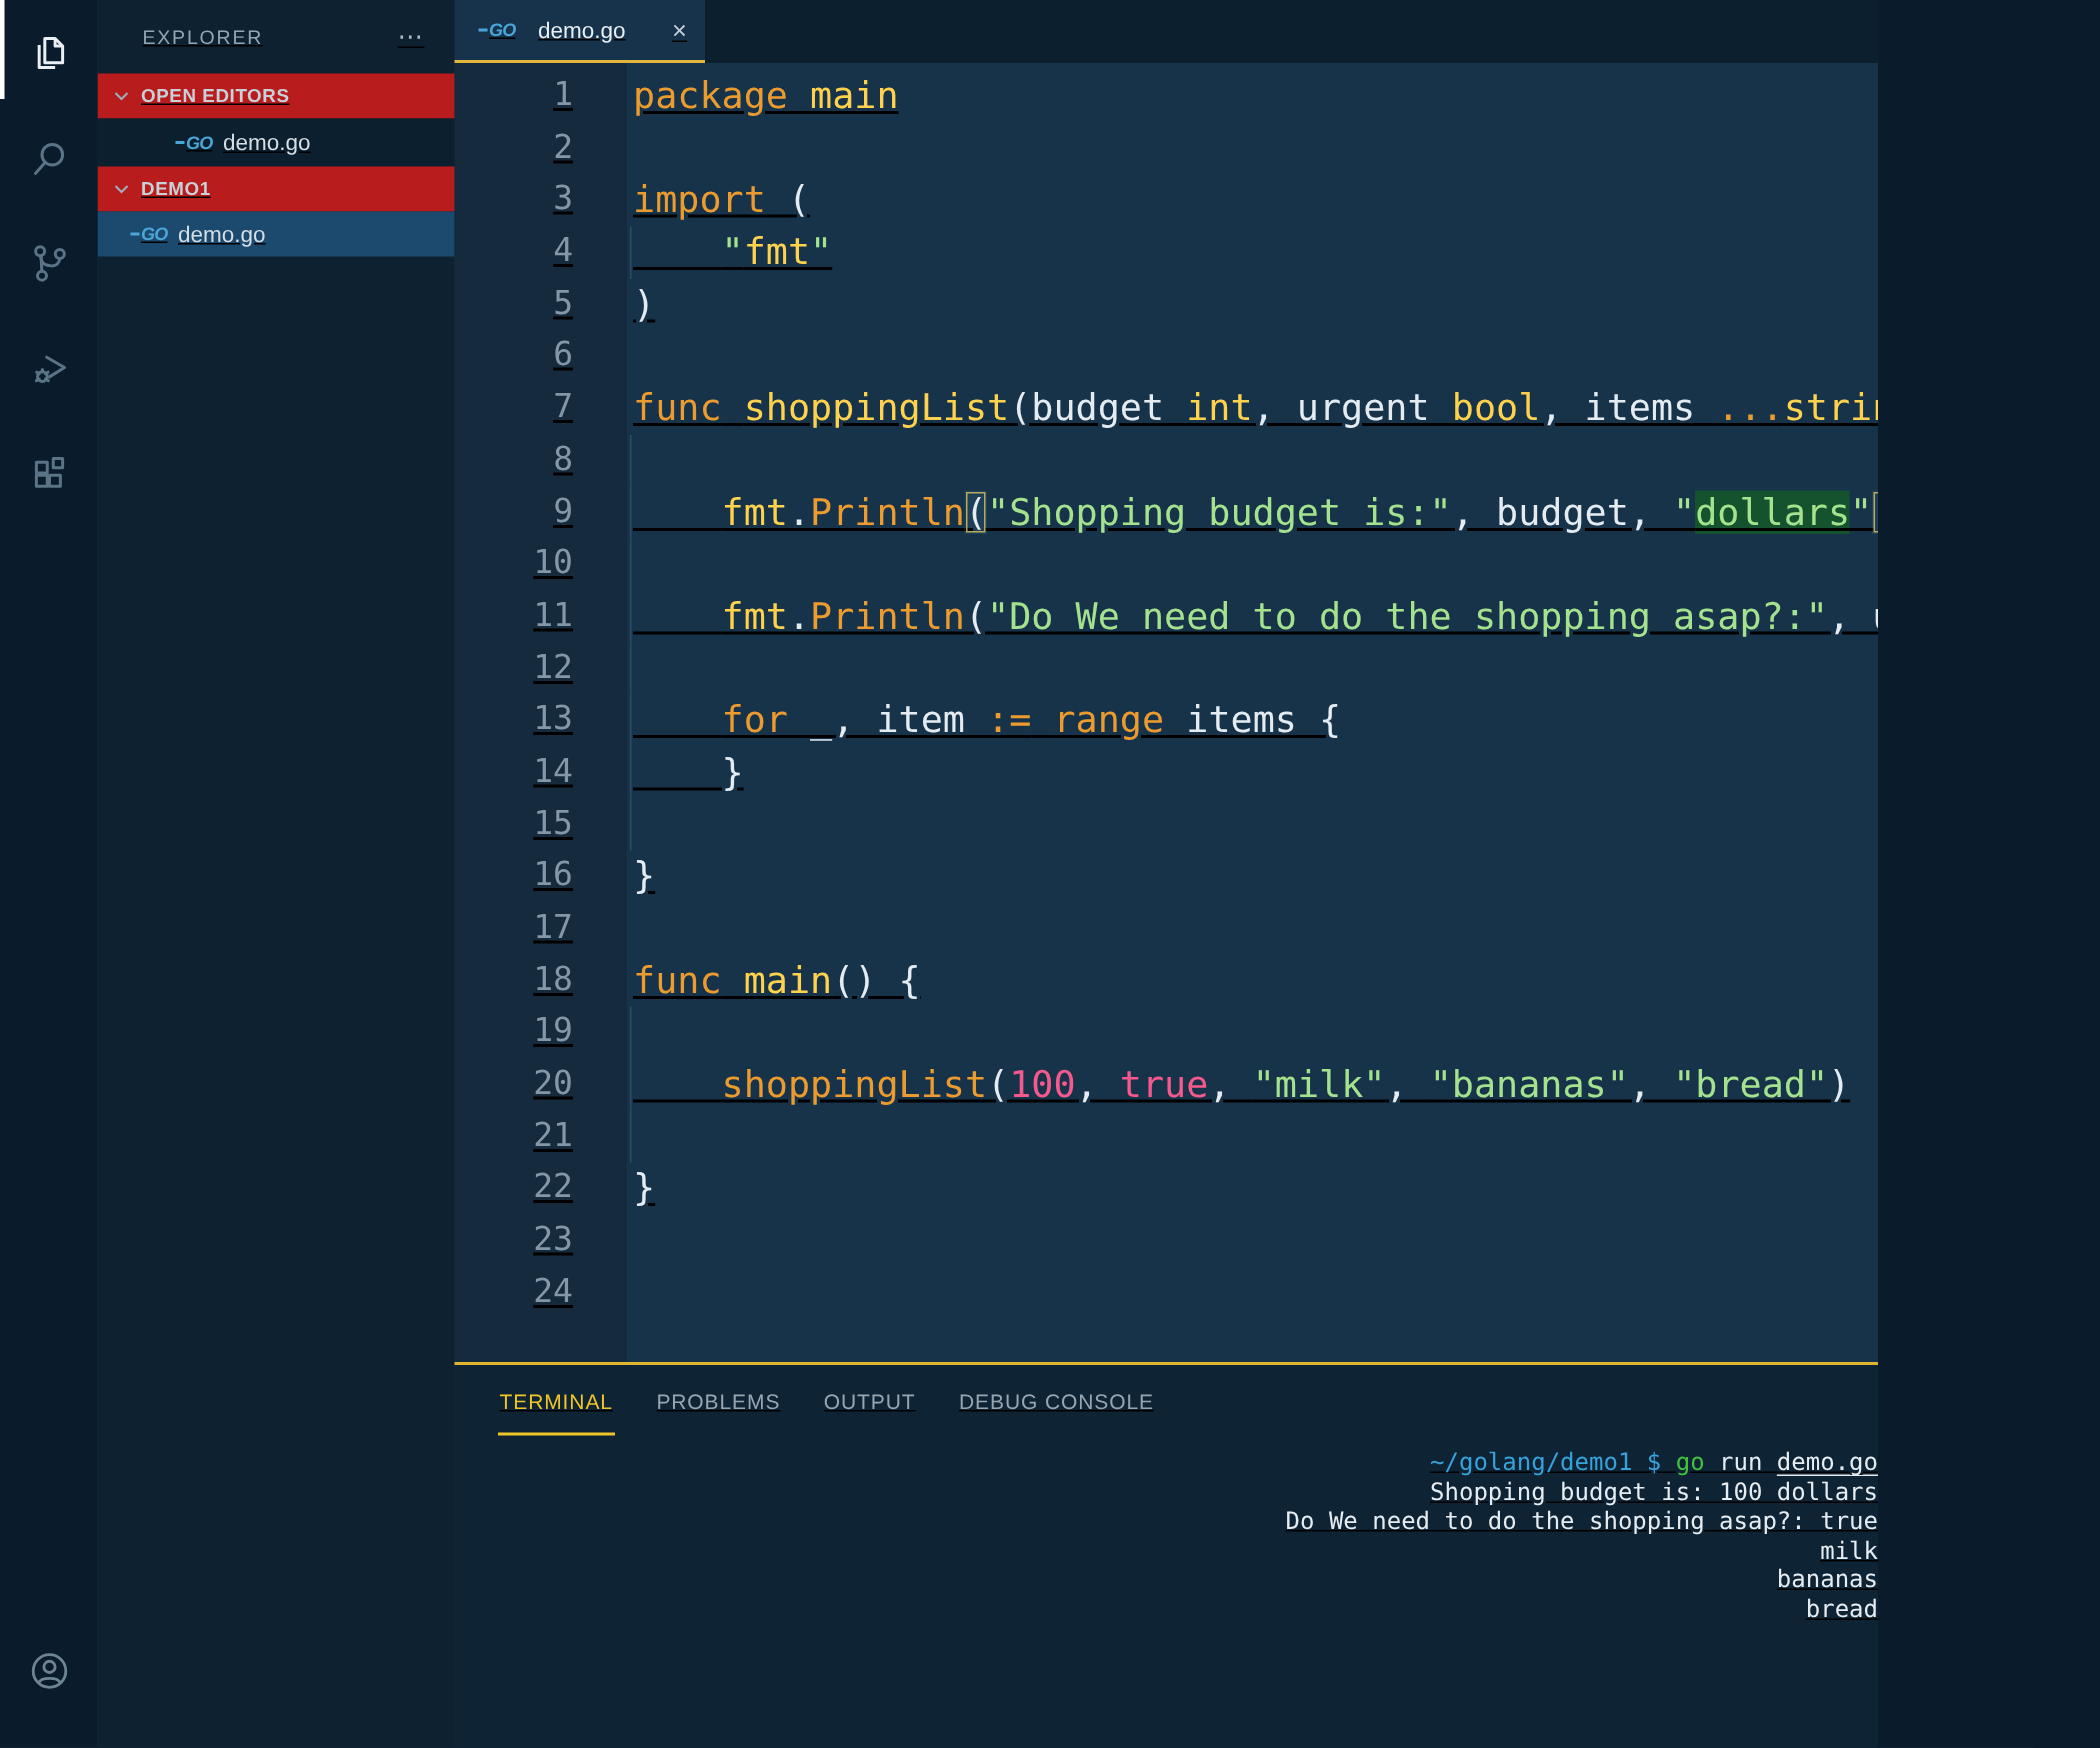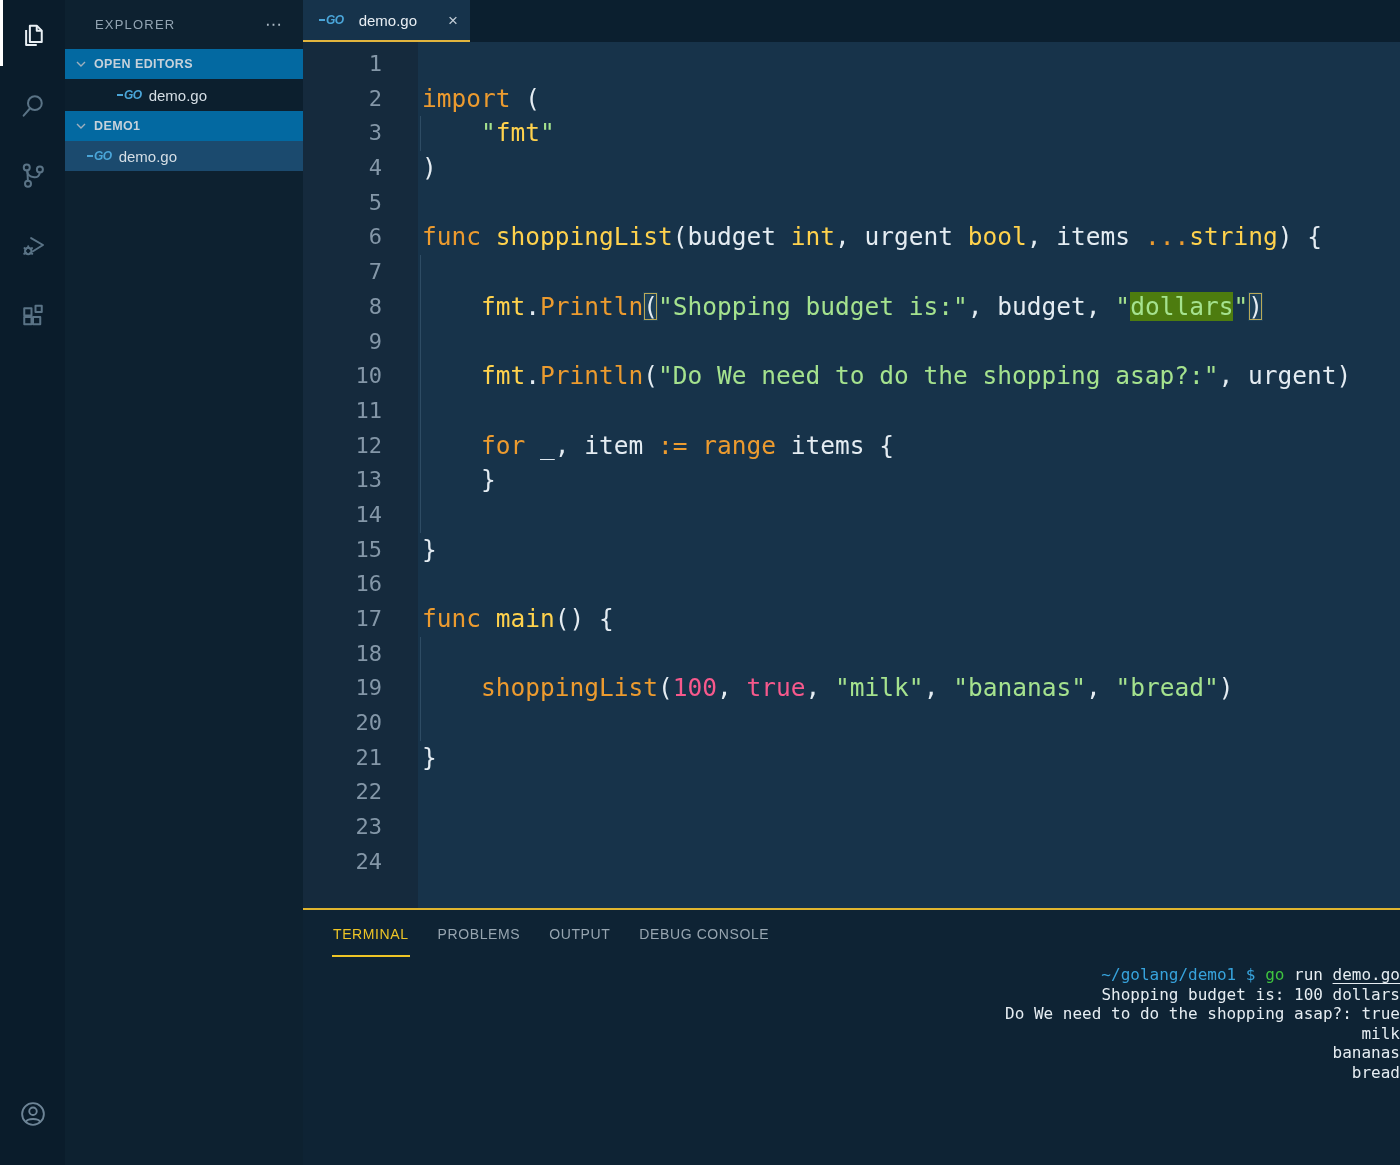--- a/index.html
+++ b/index.html
@@ -1,34 +1,35 @@
 <!DOCTYPE html>
 <html><head>
 <meta charset="utf-8">
 <style>
   * { box-sizing: border-box; }
   html,body { margin:0; padding:0; background:#0a1c2b; }
   .app {
-    width:1400px; height:1165px; display:flex; overflow:hidden;
+    width:1252px; height:1165px; display:flex; overflow:hidden;
     font-family:"Liberation Sans", sans-serif;
     background:#17334a;
+    text-decoration:underline;
   }
   
   .activity { width:65px; background:#0a1c2b; display:flex; flex-direction:column; align-items:center; position:relative; flex-shrink:0; }
   .act-ind { position:absolute; left:0; top:0; width:3px; height:66px; background:#ffffff; }
   .act-btn { width:65px; height:70px; display:flex; align-items:center; justify-content:center; color:#5a7386; cursor:pointer; }
   .act-btn.active { color:#e9eff4; }
   .act-btn.bottom { margin-top:auto; margin-bottom:16px; color:#6d8496; }
   .act-btn svg { width:30px; height:30px; }
 
   
   .sidebar { width:238px; background:#0d2130; display:flex; flex-direction:column; flex-shrink:0; }
   .sb-header { height:49px; display:flex; align-items:center; padding:0 20px 0 30px; color:#93a5b3; font-size:13px; letter-spacing:1.2px; }
   .sb-menu { margin-left:auto; color:#aab8c3; font-size:17px; letter-spacing:1px; cursor:pointer; }
-  .sb-sect { height:30px; background:#0369a1; display:flex; align-items:center; padding-left:8px; color:#c6d1da; font-weight:bold; font-size:12.5px; letter-spacing:0.4px; cursor:pointer; }
+  .sb-sect { height:30px; background:#b91c1c; display:flex; align-items:center; padding-left:8px; color:#c6d1da; font-weight:bold; font-size:12.5px; letter-spacing:0.4px; cursor:pointer; }
   .sb-sect .chev { width:16px; height:16px; margin-right:5px; color:#9fb0bd; flex-shrink:0; }
   .sb-item { height:32px; display:flex; align-items:center; font-size:15px; color:#d5dee5; cursor:pointer; }
   .sb-item.openeditor { background:#0c1f2e; padding-left:52px; }
   .sb-item.treeitem { height:30px; padding-left:22px; }
   .sb-item.selected { background:#1b4a6e; }
   .go-badge { color:#4aa5d8; font-weight:bold; font-style:italic; font-size:12px; letter-spacing:-0.5px; margin-right:7px; display:inline-flex; align-items:center; }
   .go-badge::before { content:""; display:inline-block; width:6px; height:2px; background:currentColor; margin-right:1px; }
 
   
   .main { flex:1; display:flex; flex-direction:column; min-width:0; }
@@ -44,21 +45,21 @@
   .cl { height:34.7px; white-space:pre; position:relative; padding-left:4px; color:#e4ecf2; }
   .guide { position:absolute; top:0; bottom:0; width:1px; background:#2e4c64; }
 
   .tk-kw   { color:#ec9b2f; }
   .tk-ty   { color:#ffd24d; }
   .tk-fn   { color:#ffd24d; }
   .tk-call { color:#ec9b2f; }
   .tk-str  { color:#a5e28e; }
   .tk-num  { color:#f7598c; }
   .tk-df   { color:#e4ecf2; }
-  .tk-sel  { color:#a5e28e; background:#4d7c0f; }
+  .tk-sel  { color:#a5e28e; background:#14532d; }
   .tk-brk  { color:#e4ecf2; background:#1d4058; outline:1px solid #b9a958; outline-offset:-2px; }
 
   
   .panel { height:257px; border-top:2px solid #e0b52f; background:#0e2334; display:flex; flex-direction:column; flex-shrink:0; }
   .panel-tabs { display:flex; gap:27px; padding-left:29px; height:47px; align-items:stretch; flex-shrink:0; }
   .ptab { font-size:14px; letter-spacing:0.6px; color:#97a5b0; display:flex; align-items:center; border-bottom:2px solid transparent; padding:2px 1px 0; cursor:pointer; }
   .ptab.active { color:#eec526; border-bottom-color:#eec526; }
   .terminal { flex:1; padding:8px 0 0 29px; font-family:"DejaVu Sans Mono", monospace; font-size:16px; line-height:19.6px; color:#e6edf2; cursor:text; }
   .trow { white-space:pre;text-align:right; }
   .tk-tp { color:#37a3dc; }
@@ -182,20 +183,21 @@
           <div class="ln">17</div>
           <div class="ln">18</div>
           <div class="ln">19</div>
           <div class="ln">20</div>
           <div class="ln">21</div>
           <div class="ln">22</div>
           <div class="ln">23</div>
           <div class="ln">24</div>
         </div>
       <div class="code">
+          <div class="cl"><span class="tk-kw">package</span><span class="tk-df"> </span><span class="tk-ty">main</span></div>
           <div class="cl"></div>
           <div class="cl"><span class="tk-kw">import</span><span class="tk-df"> (</span></div>
           <div class="cl"><i class="guide" style="left: calc(0ch + 2px);"></i><span class="tk-df">    </span><span class="tk-str">"</span><span class="tk-ty">fmt</span><span class="tk-str">"</span></div>
           <div class="cl"><span class="tk-df">)</span></div>
           <div class="cl"></div>
           <div class="cl"><span class="tk-kw">func</span><span class="tk-df"> </span><span class="tk-fn">shoppingList</span><span class="tk-df">(budget </span><span class="tk-ty">int</span><span class="tk-df">, urgent </span><span class="tk-ty">bool</span><span class="tk-df">, items </span><span class="tk-kw">...</span><span class="tk-ty">string</span><span class="tk-df">) {</span></div>
           <div class="cl"><i class="guide" style="left: calc(0ch + 2px);"></i></div>
           <div class="cl"><i class="guide" style="left: calc(0ch + 2px);"></i><span class="tk-df">    </span><span class="tk-ty">fmt</span><span class="tk-df">.</span><span class="tk-call">Println</span><span class="tk-brk">(</span><span class="tk-str">"Shopping budget is:"</span><span class="tk-df">, budget, </span><span class="tk-str">"</span><span class="tk-sel">dollars</span><span class="tk-str">"</span><span class="tk-brk">)</span></div>
           <div class="cl"><i class="guide" style="left: calc(0ch + 2px);"></i></div>
           <div class="cl"><i class="guide" style="left: calc(0ch + 2px);"></i><span class="tk-df">    </span><span class="tk-ty">fmt</span><span class="tk-df">.</span><span class="tk-call">Println</span><span class="tk-df">(</span><span class="tk-str">"Do We need to do the shopping asap?:"</span><span class="tk-df">, urgent)</span></div>

